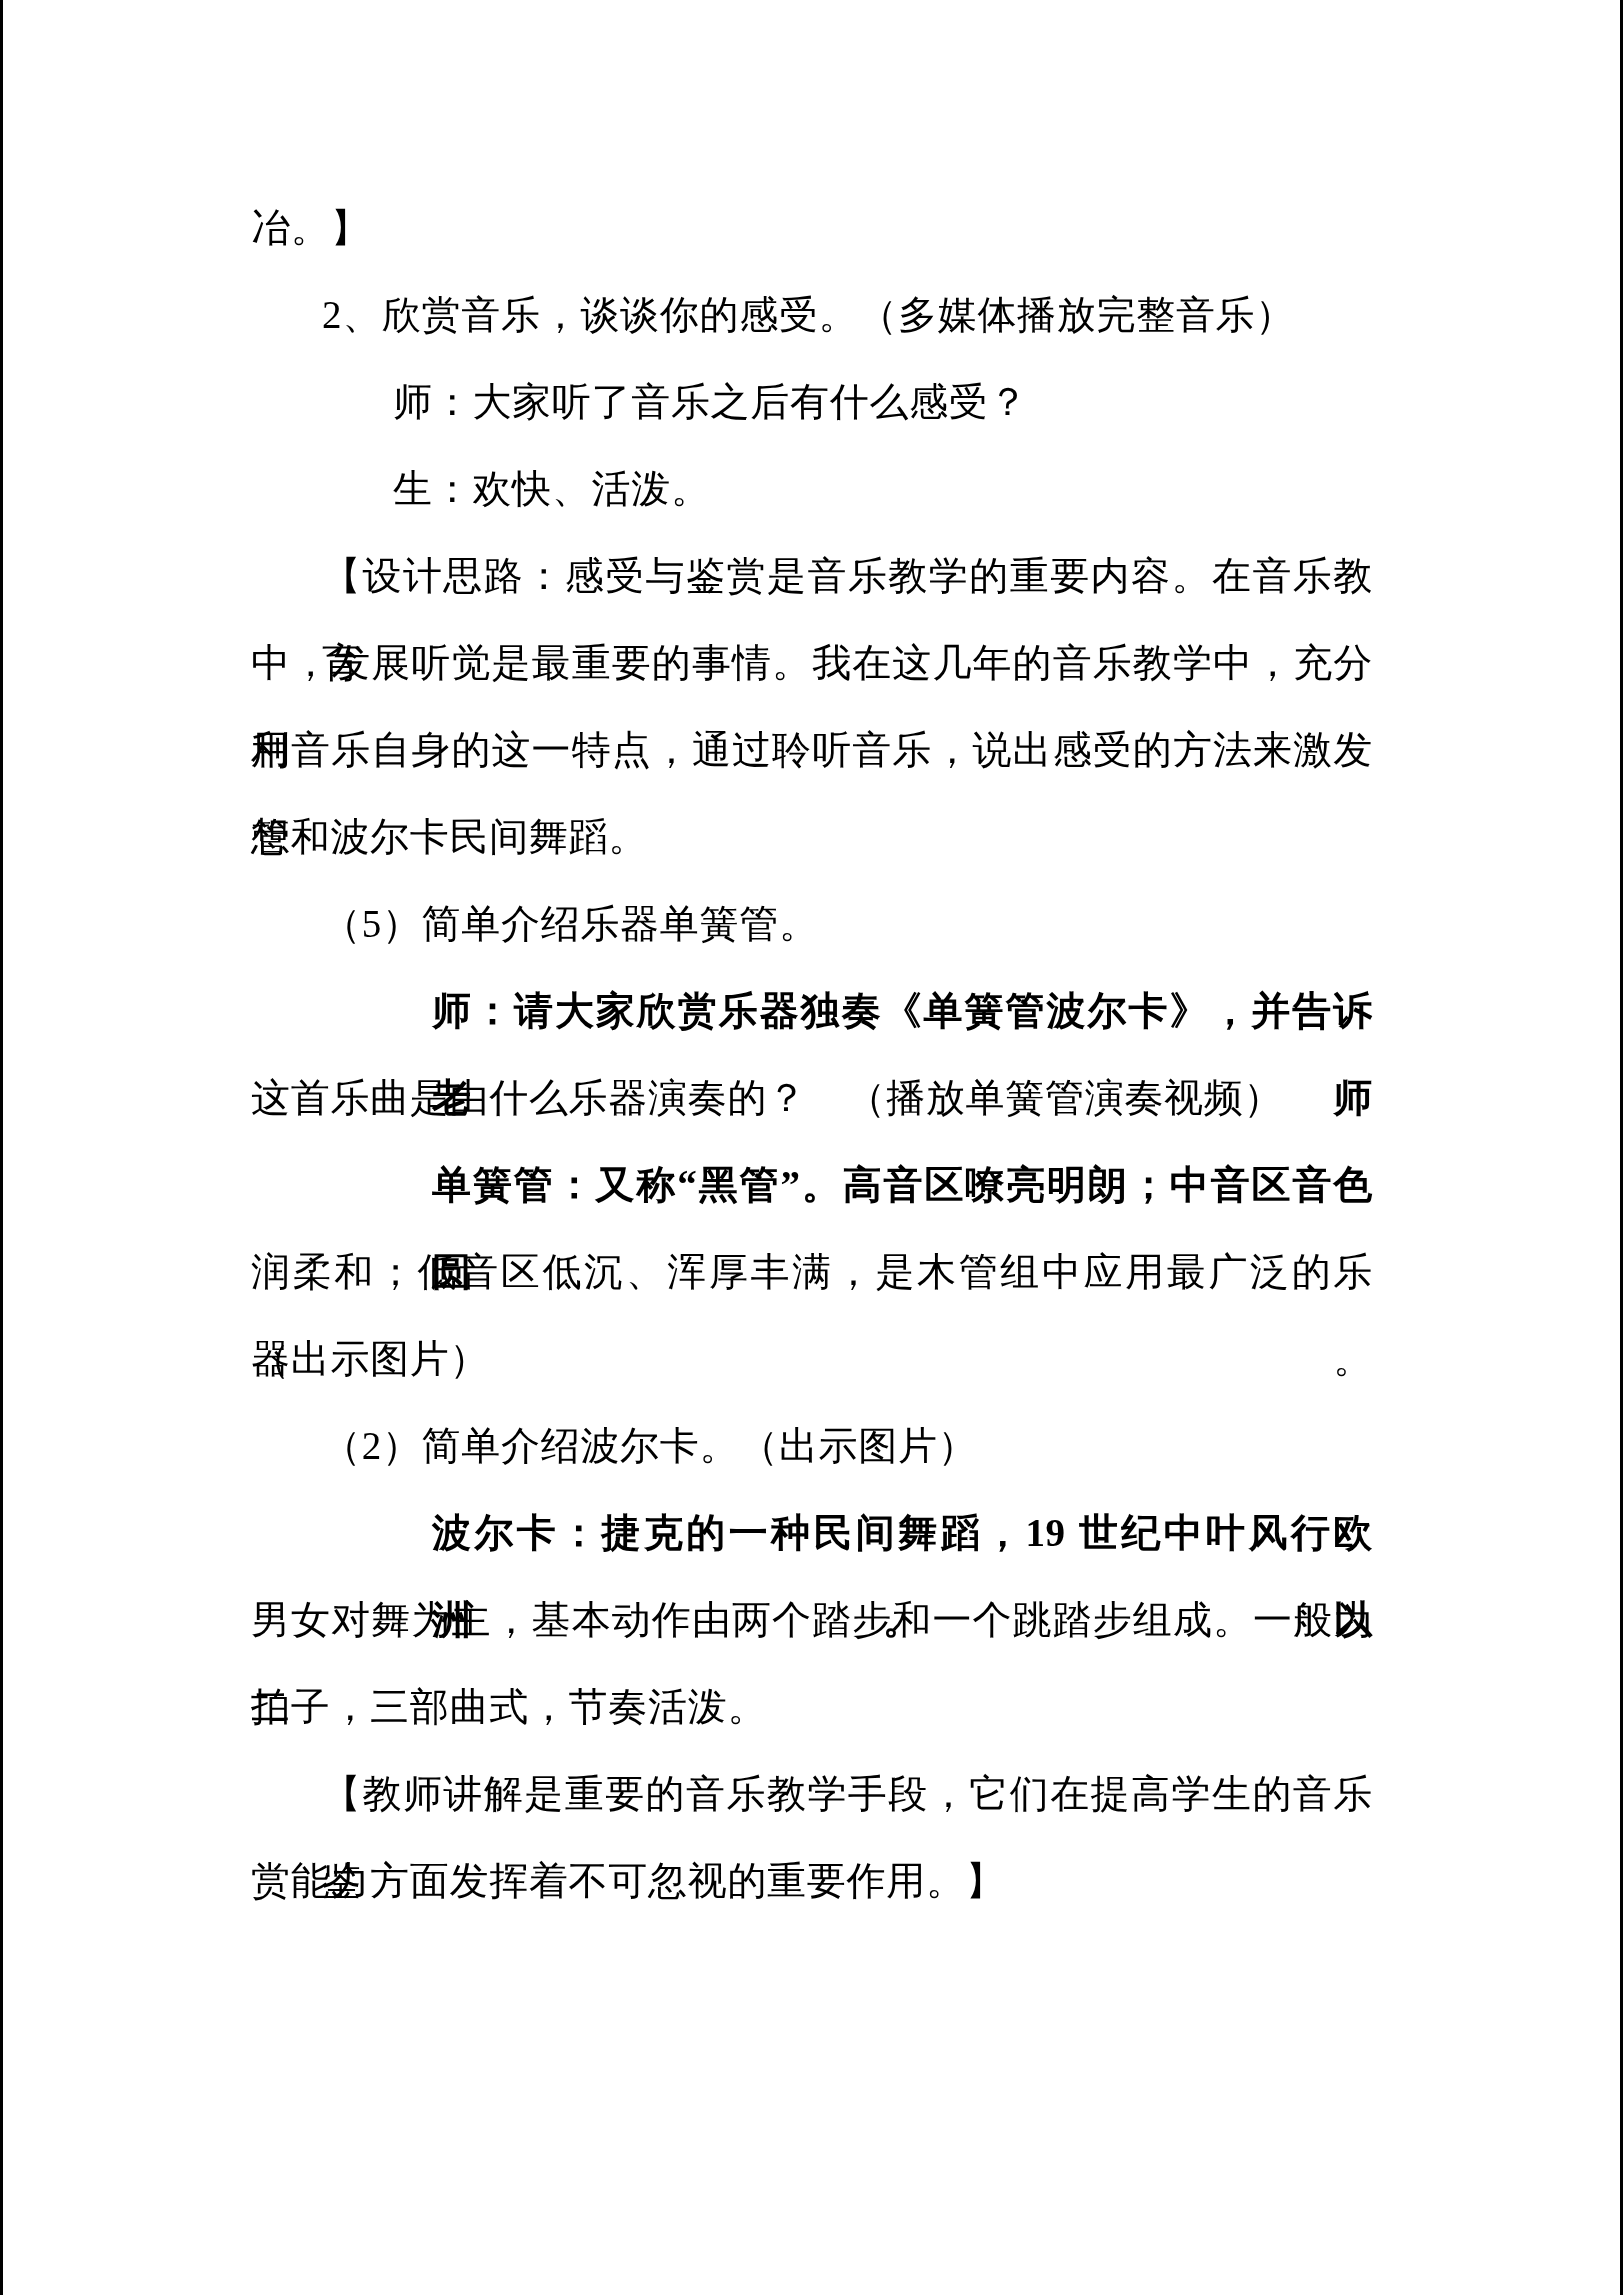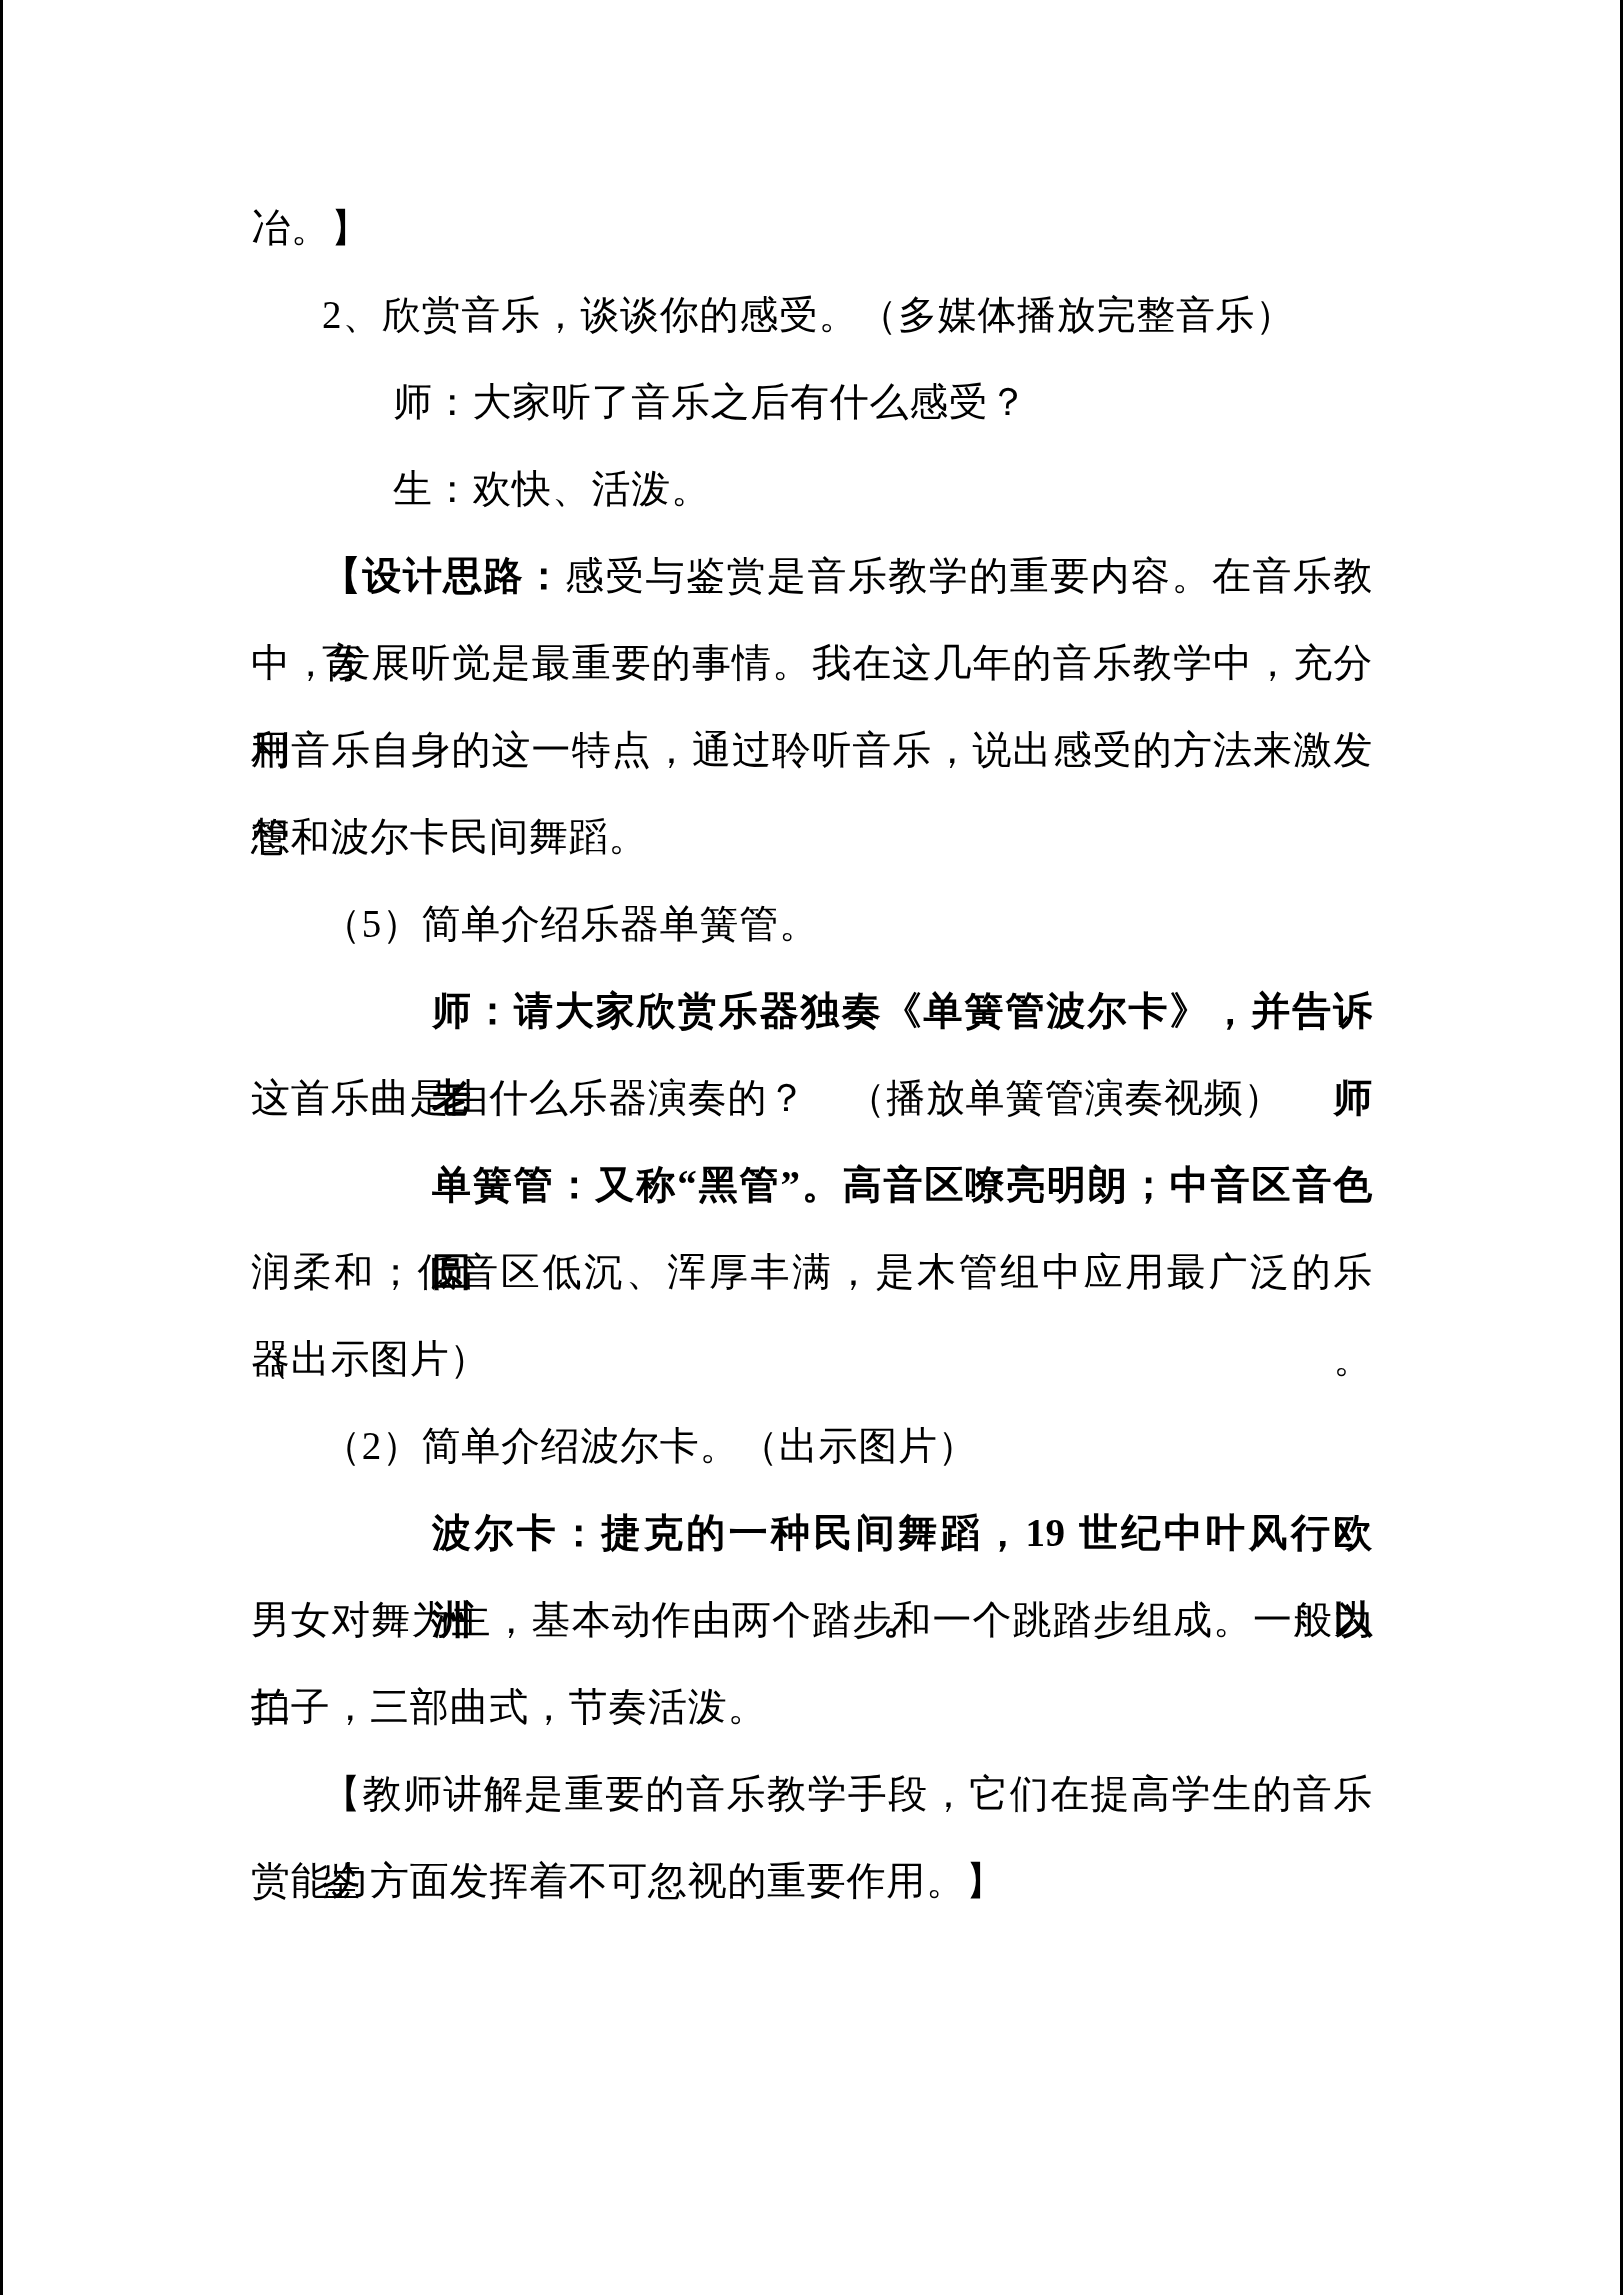--- a/index.html
+++ b/index.html
@@ -35,21 +35,21 @@
     line-height: 87px;
     font-size: 39px;
     white-space: nowrap;
     letter-spacing: 0.7px;
   }
   .line.full {
     white-space: normal;
     text-align: justify;
     text-align-last: justify;
   }
-  .line b { font-weight: 700; }
+  .line b { font-weight: 400; }
   .i0 { padding-left: 0; }
   .i1 { padding-left: 71px; }
   .i2 { padding-left: 142px; }
   .i3 { padding-left: 181px; font-weight: bold; }
   .i1.full { padding-left: 71px; }
   .i3.full { padding-left: 181px; }
 </style>
 </head>
 <body>
 

